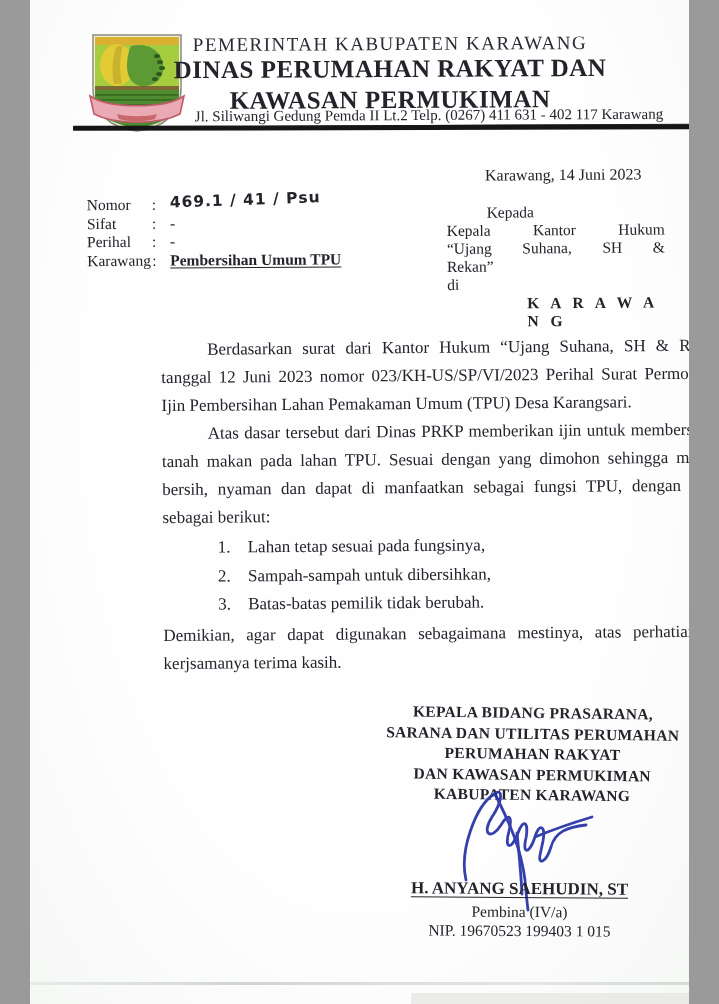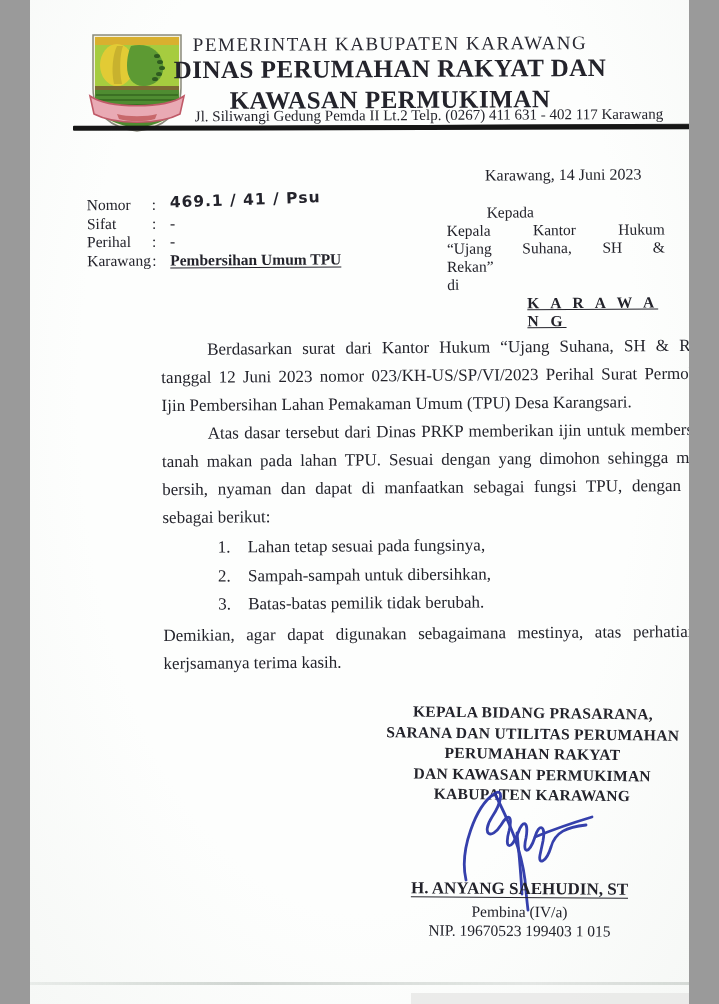--- a/index.html
+++ b/index.html
@@ -33,21 +33,21 @@
     letter-spacing:1px;transform:rotate(-1.6deg) translateY(-2px);transform-origin:left center;
   }
   .meta-val-perihal{font-weight:bold;text-decoration:underline;text-underline-offset:2px;}
   
   .rcpt{left:417px;top:203px;width:262px;font-size:15.5px;line-height:18px;transform:rotate(-0.4deg);}
   .rcpt-kepada{margin-left:40px;}
   .rcpt-row{display:flex;}
   .rcpt-yth{width:40px;}
   .rcpt-lines{width:218px;}
   .jline{text-align:justify;text-align-last:justify;}
-  .rcpt-city{margin-left:80px;margin-top:1px;font-weight:bold;letter-spacing:4px;font-size:15.5px;text-decoration:underline;}
+  .rcpt-city{margin-left:80px;margin-top:1px;font-weight:bold;letter-spacing:4px;font-size:15.5px;}
   
   .body-txt{left:131px;top:336px;width:569px;font-size:17px;line-height:28px;text-align:justify;transform:rotate(-0.45deg);transform-origin:left top;}
   .para{text-indent:46px;margin:0;}
   .olist{margin:2px 0 0 0;}
   .oitem{display:flex;line-height:28.5px;}
   .oitem-num{width:30px;margin-left:55px;}
   .closing{margin:2px 0 0 0;text-align:justify;}
   
   .sig-title{left:330px;top:703px;width:345px;text-align:center;font-size:15.5px;font-weight:600;line-height:20.5px;letter-spacing:0.3px;transform:rotate(0.7deg);}
   .sig-svg{left:404px;top:780px;width:190px;height:132px;}

